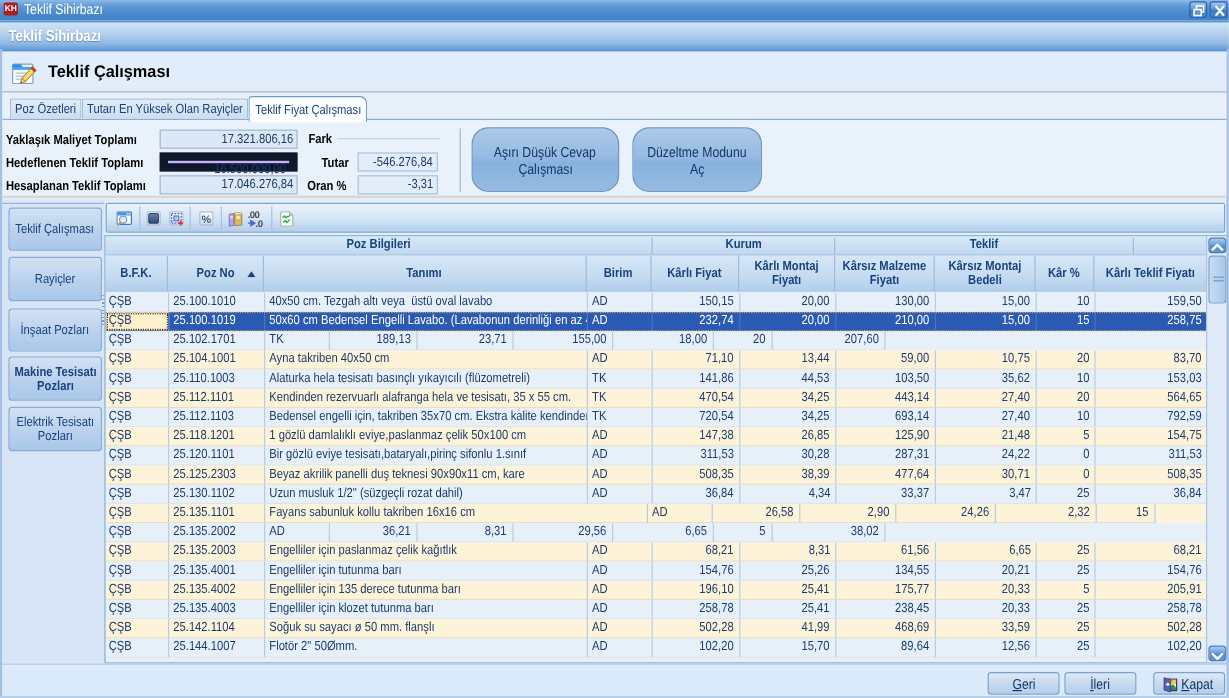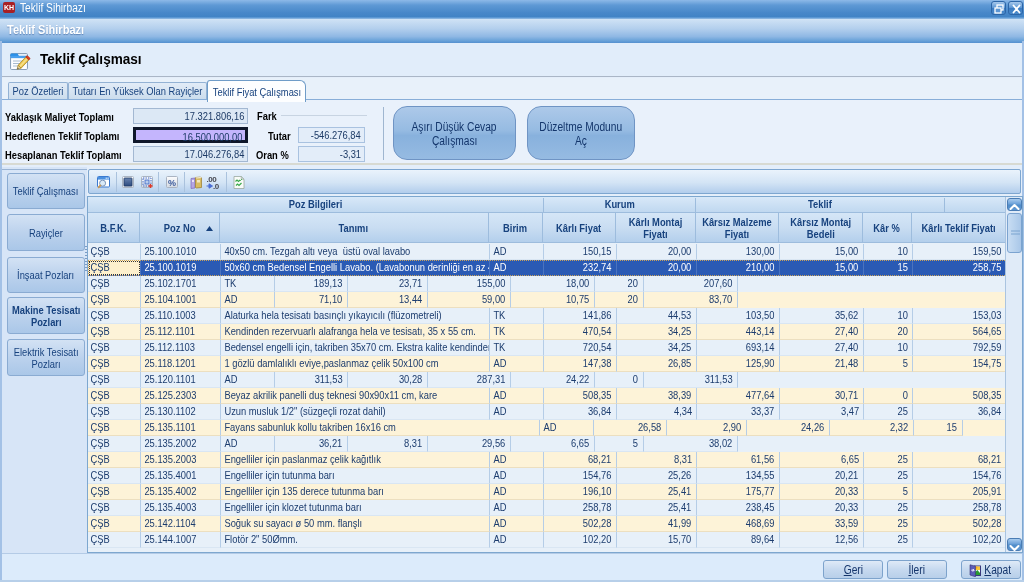--- a/index.html
+++ b/index.html
@@ -36,21 +36,21 @@
 #tabs { position:absolute; left:2px; top:78px; width:1020px; height:21px; background:#e8f1fa; }
 .tab { position:absolute; top:4px; height:17px; font-size:11px; color:#17427e;
   background:linear-gradient(#e2ecf7, #ccdded); border:1px solid #93b2d4; border-bottom:none;
   border-radius:2px 2px 0 0; display:flex; align-items:center; justify-content:center; }
 #tab3 { background:#fdfeff; border:1px solid #6f9cc8; border-bottom:none; border-radius:3px 6px 0 0; z-index:3; }
 
 #formpanel { position:absolute; left:2px; top:99px; width:1020px; height:66px; background:#e9f1fb; border-top:1px solid #88aed8; border-bottom:2px solid #d8dad2; }
 #formpanel .lbl { position:absolute; font-size:11px; font-weight:bold; color:#000; }
 #formpanel .fld { position:absolute; height:16px; font-size:11px; color:#1c3a66; text-align:right;
   background:#dce8f5; border:1px solid #a3b8d2; padding:1px 3px 0 0; }
-#formpanel .fld.white { background:#c4b5fd; border:3px solid #0f172a; }
+#formpanel .fld.white { background:#c4b5fd; border:7px solid #0f172a; }
 #formpanel .vsep { position:absolute; left:381px; top:7px; width:1px; height:53px; background:#9fb6d0; }
 #formpanel .hline { position:absolute; top:15px; left:279px; width:86px; height:1px; background:#c8d4e2; }
 .bigbtn { position:absolute; top:6px; height:54px; font-size:12px; color:#13356b; text-align:center;
   background:linear-gradient(#adc9e9 0%, #96bbe2 45%, #88b1dd 55%, #96bbe2 100%); border:1px solid #6f94c4; border-radius:14px; }
 
 #sidebar { position:absolute; left:2px; top:167px; width:85px; height:386px; background:#d7e5f7; }
 #sidebar .topline { position:absolute; left:0; top:2px; width:85px; height:1px; background:#9ab4d4; }
 .sbtn { position:absolute; left:5px; width:78px; font-size:11px; color:#17427e; text-align:center;
   background:linear-gradient(#d3e2f4 0%, #bcd2ed 50%, #aac7e8 100%); border:1px solid #8aabd2; border-radius:3px;
   display:flex; align-items:center; justify-content:center; line-height:12px; }
@@ -279,20 +279,21 @@
           <div class="c kf" style="width:73px"><span>189,13</span></div>
           <div class="c kmf" style="width:80px"><span>23,71</span></div>
           <div class="c kzmf" style="width:83px"><span>155,00</span></div>
           <div class="c kzmb" style="width:84px"><span>18,00</span></div>
           <div class="c kar" style="width:49px"><span>20</span></div>
           <div class="c ktf" style="width:94px"><span>207,60</span></div>
         </div>
 <div class="r even" style="top:95.0px">
           <div class="c bfk" style="width:53px"><span>ÇŞB</span></div>
           <div class="c pozno" style="width:79.5px"><span>25.104.1001</span></div>
+          <div class="c tanim" style="width:269.5px"><span>Ayna takriben 40x50 cm</span></div>
           <div class="c birim" style="width:54px"><span>AD</span></div>
           <div class="c kf" style="width:73px"><span>71,10</span></div>
           <div class="c kmf" style="width:80px"><span>13,44</span></div>
           <div class="c kzmf" style="width:83px"><span>59,00</span></div>
           <div class="c kzmb" style="width:84px"><span>10,75</span></div>
           <div class="c kar" style="width:49px"><span>20</span></div>
           <div class="c ktf" style="width:94px"><span>83,70</span></div>
         </div>
 <div class="r odd" style="top:111.0px">
           <div class="c bfk" style="width:53px"><span>ÇŞB</span></div>
@@ -338,20 +339,21 @@
           <div class="c kf" style="width:73px"><span>147,38</span></div>
           <div class="c kmf" style="width:80px"><span>26,85</span></div>
           <div class="c kzmf" style="width:83px"><span>125,90</span></div>
           <div class="c kzmb" style="width:84px"><span>21,48</span></div>
           <div class="c kar" style="width:49px"><span>5</span></div>
           <div class="c ktf" style="width:94px"><span>154,75</span></div>
         </div>
 <div class="r odd" style="top:175.0px">
           <div class="c bfk" style="width:53px"><span>ÇŞB</span></div>
           <div class="c pozno" style="width:79.5px"><span>25.120.1101</span></div>
+          <div class="c tanim" style="width:269.5px"><span>Bir gözlü eviye tesisatı,bataryalı,pirinç sifonlu 1.sınıf</span></div>
           <div class="c birim" style="width:54px"><span>AD</span></div>
           <div class="c kf" style="width:73px"><span>311,53</span></div>
           <div class="c kmf" style="width:80px"><span>30,28</span></div>
           <div class="c kzmf" style="width:83px"><span>287,31</span></div>
           <div class="c kzmb" style="width:84px"><span>24,22</span></div>
           <div class="c kar" style="width:49px"><span>0</span></div>
           <div class="c ktf" style="width:94px"><span>311,53</span></div>
         </div>
 <div class="r even" style="top:191.0px">
           <div class="c bfk" style="width:53px"><span>ÇŞB</span></div>

